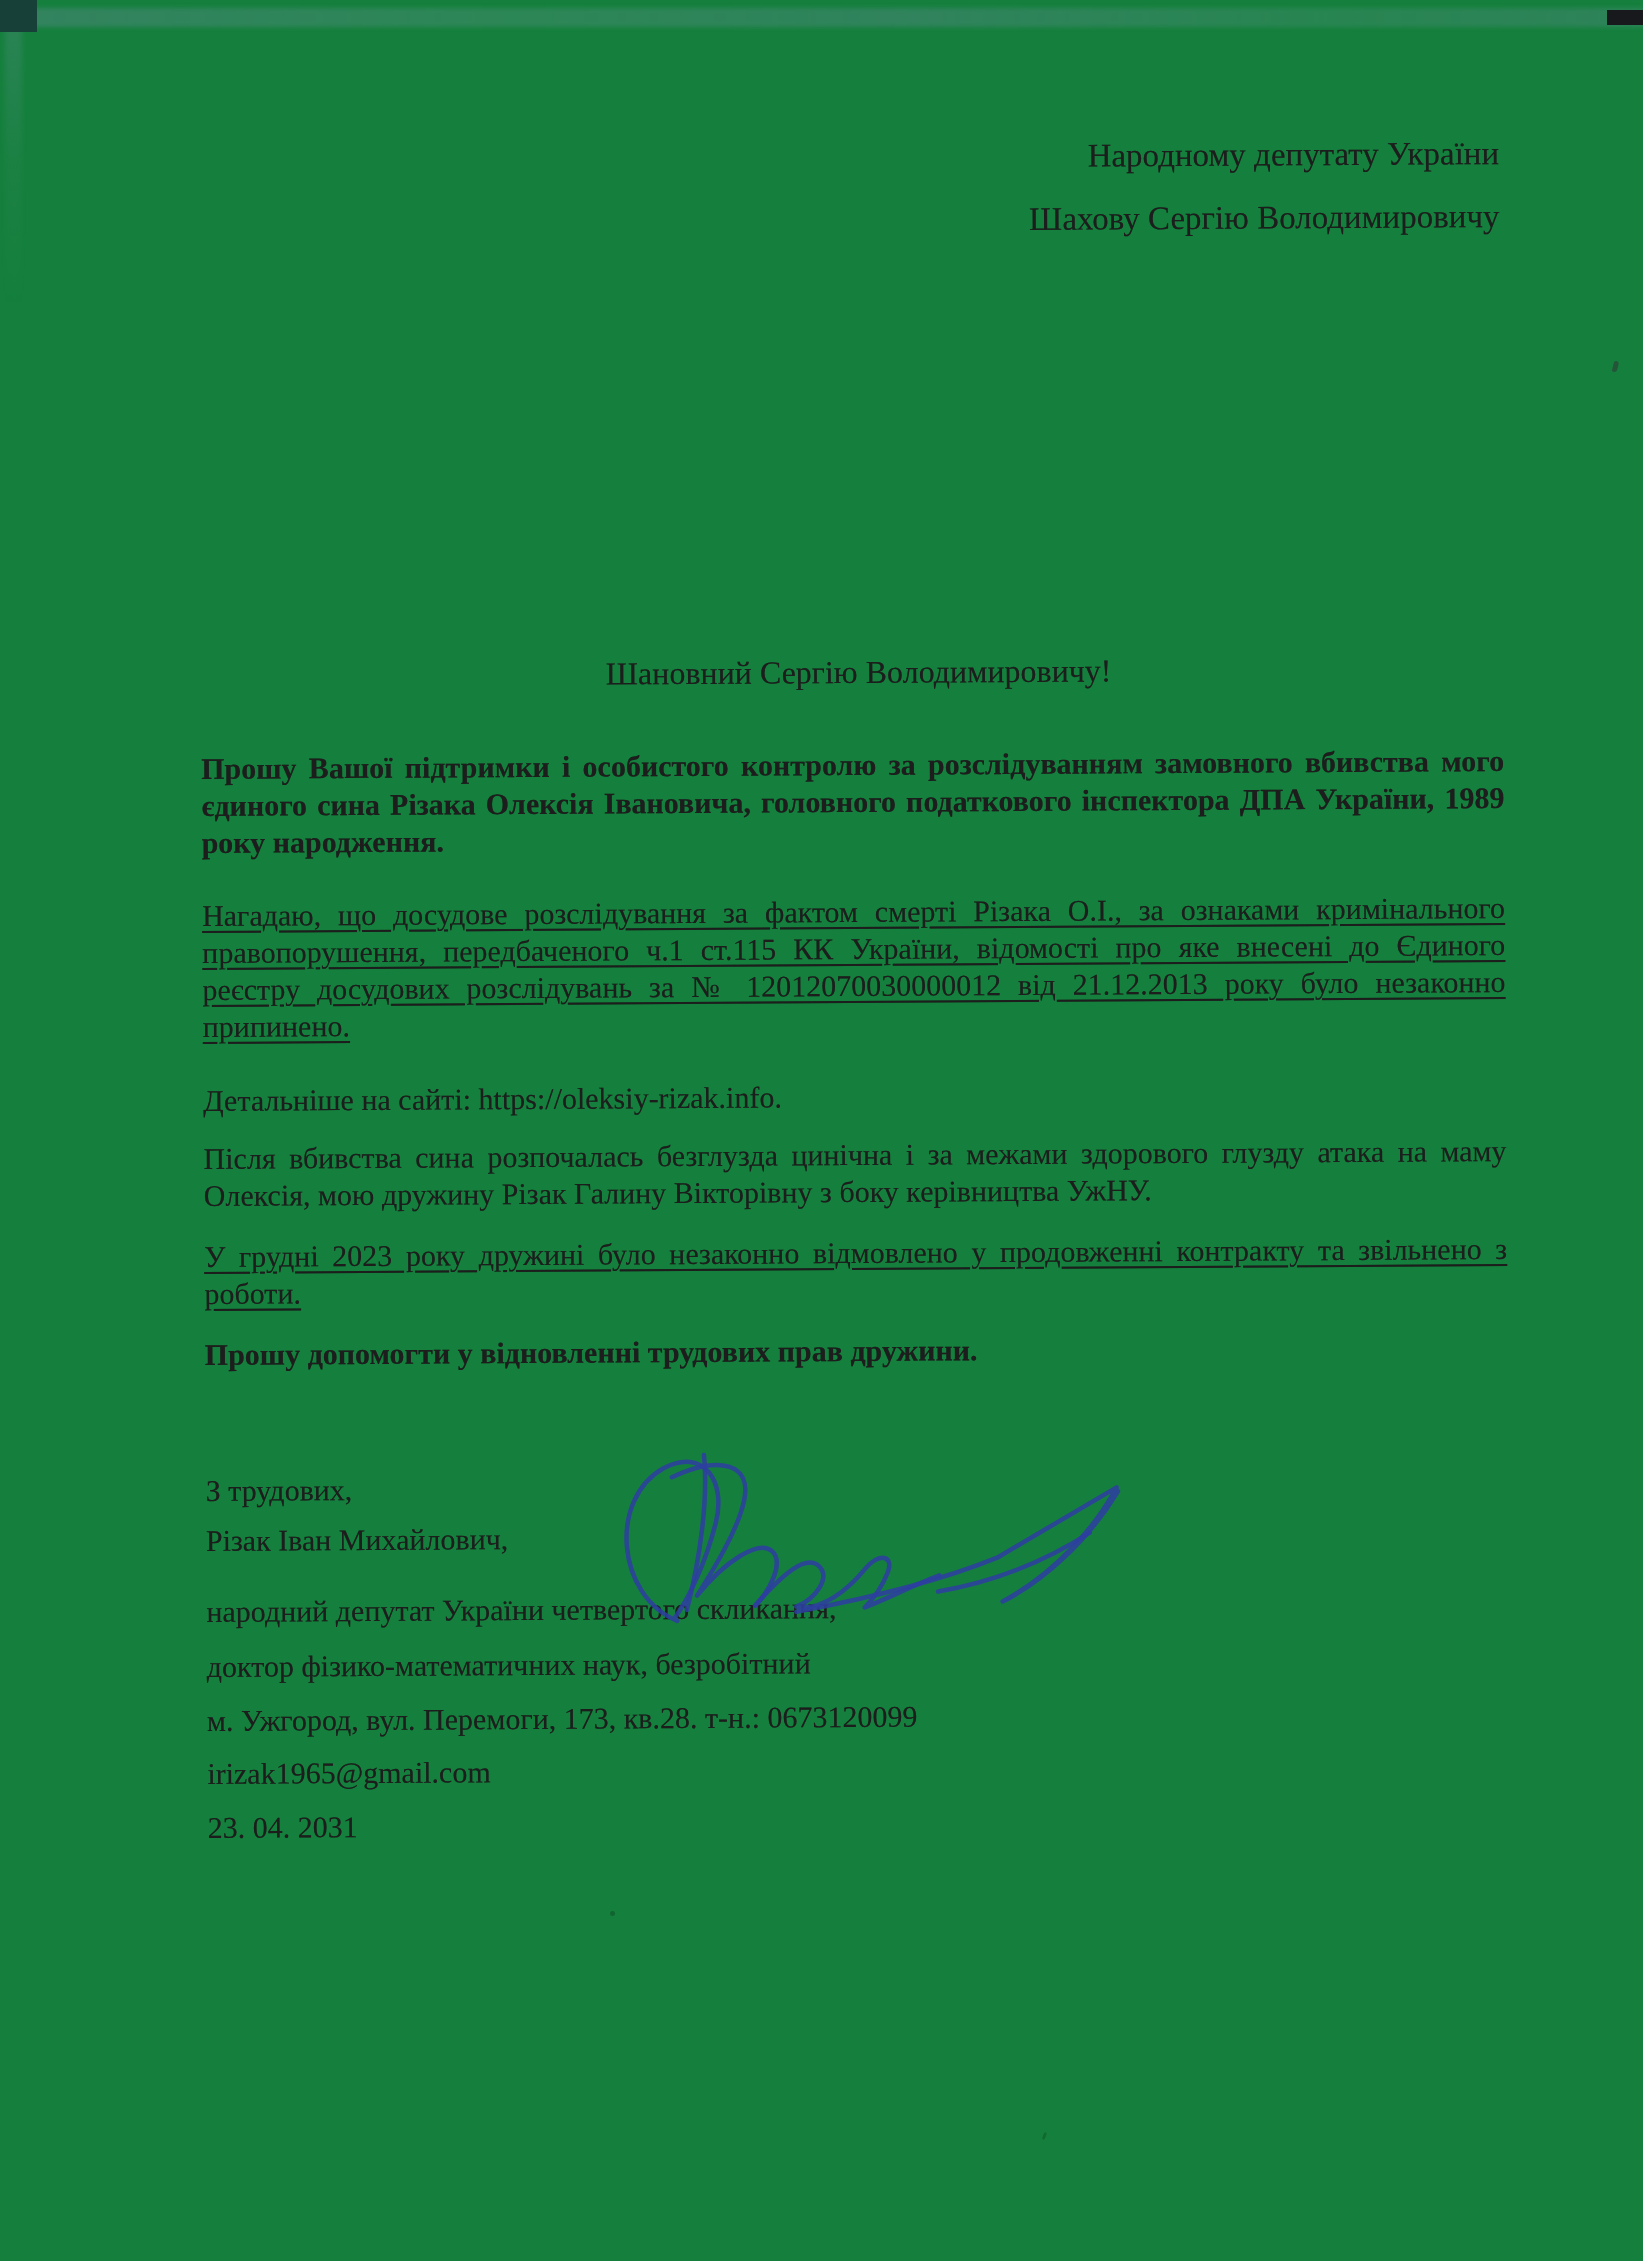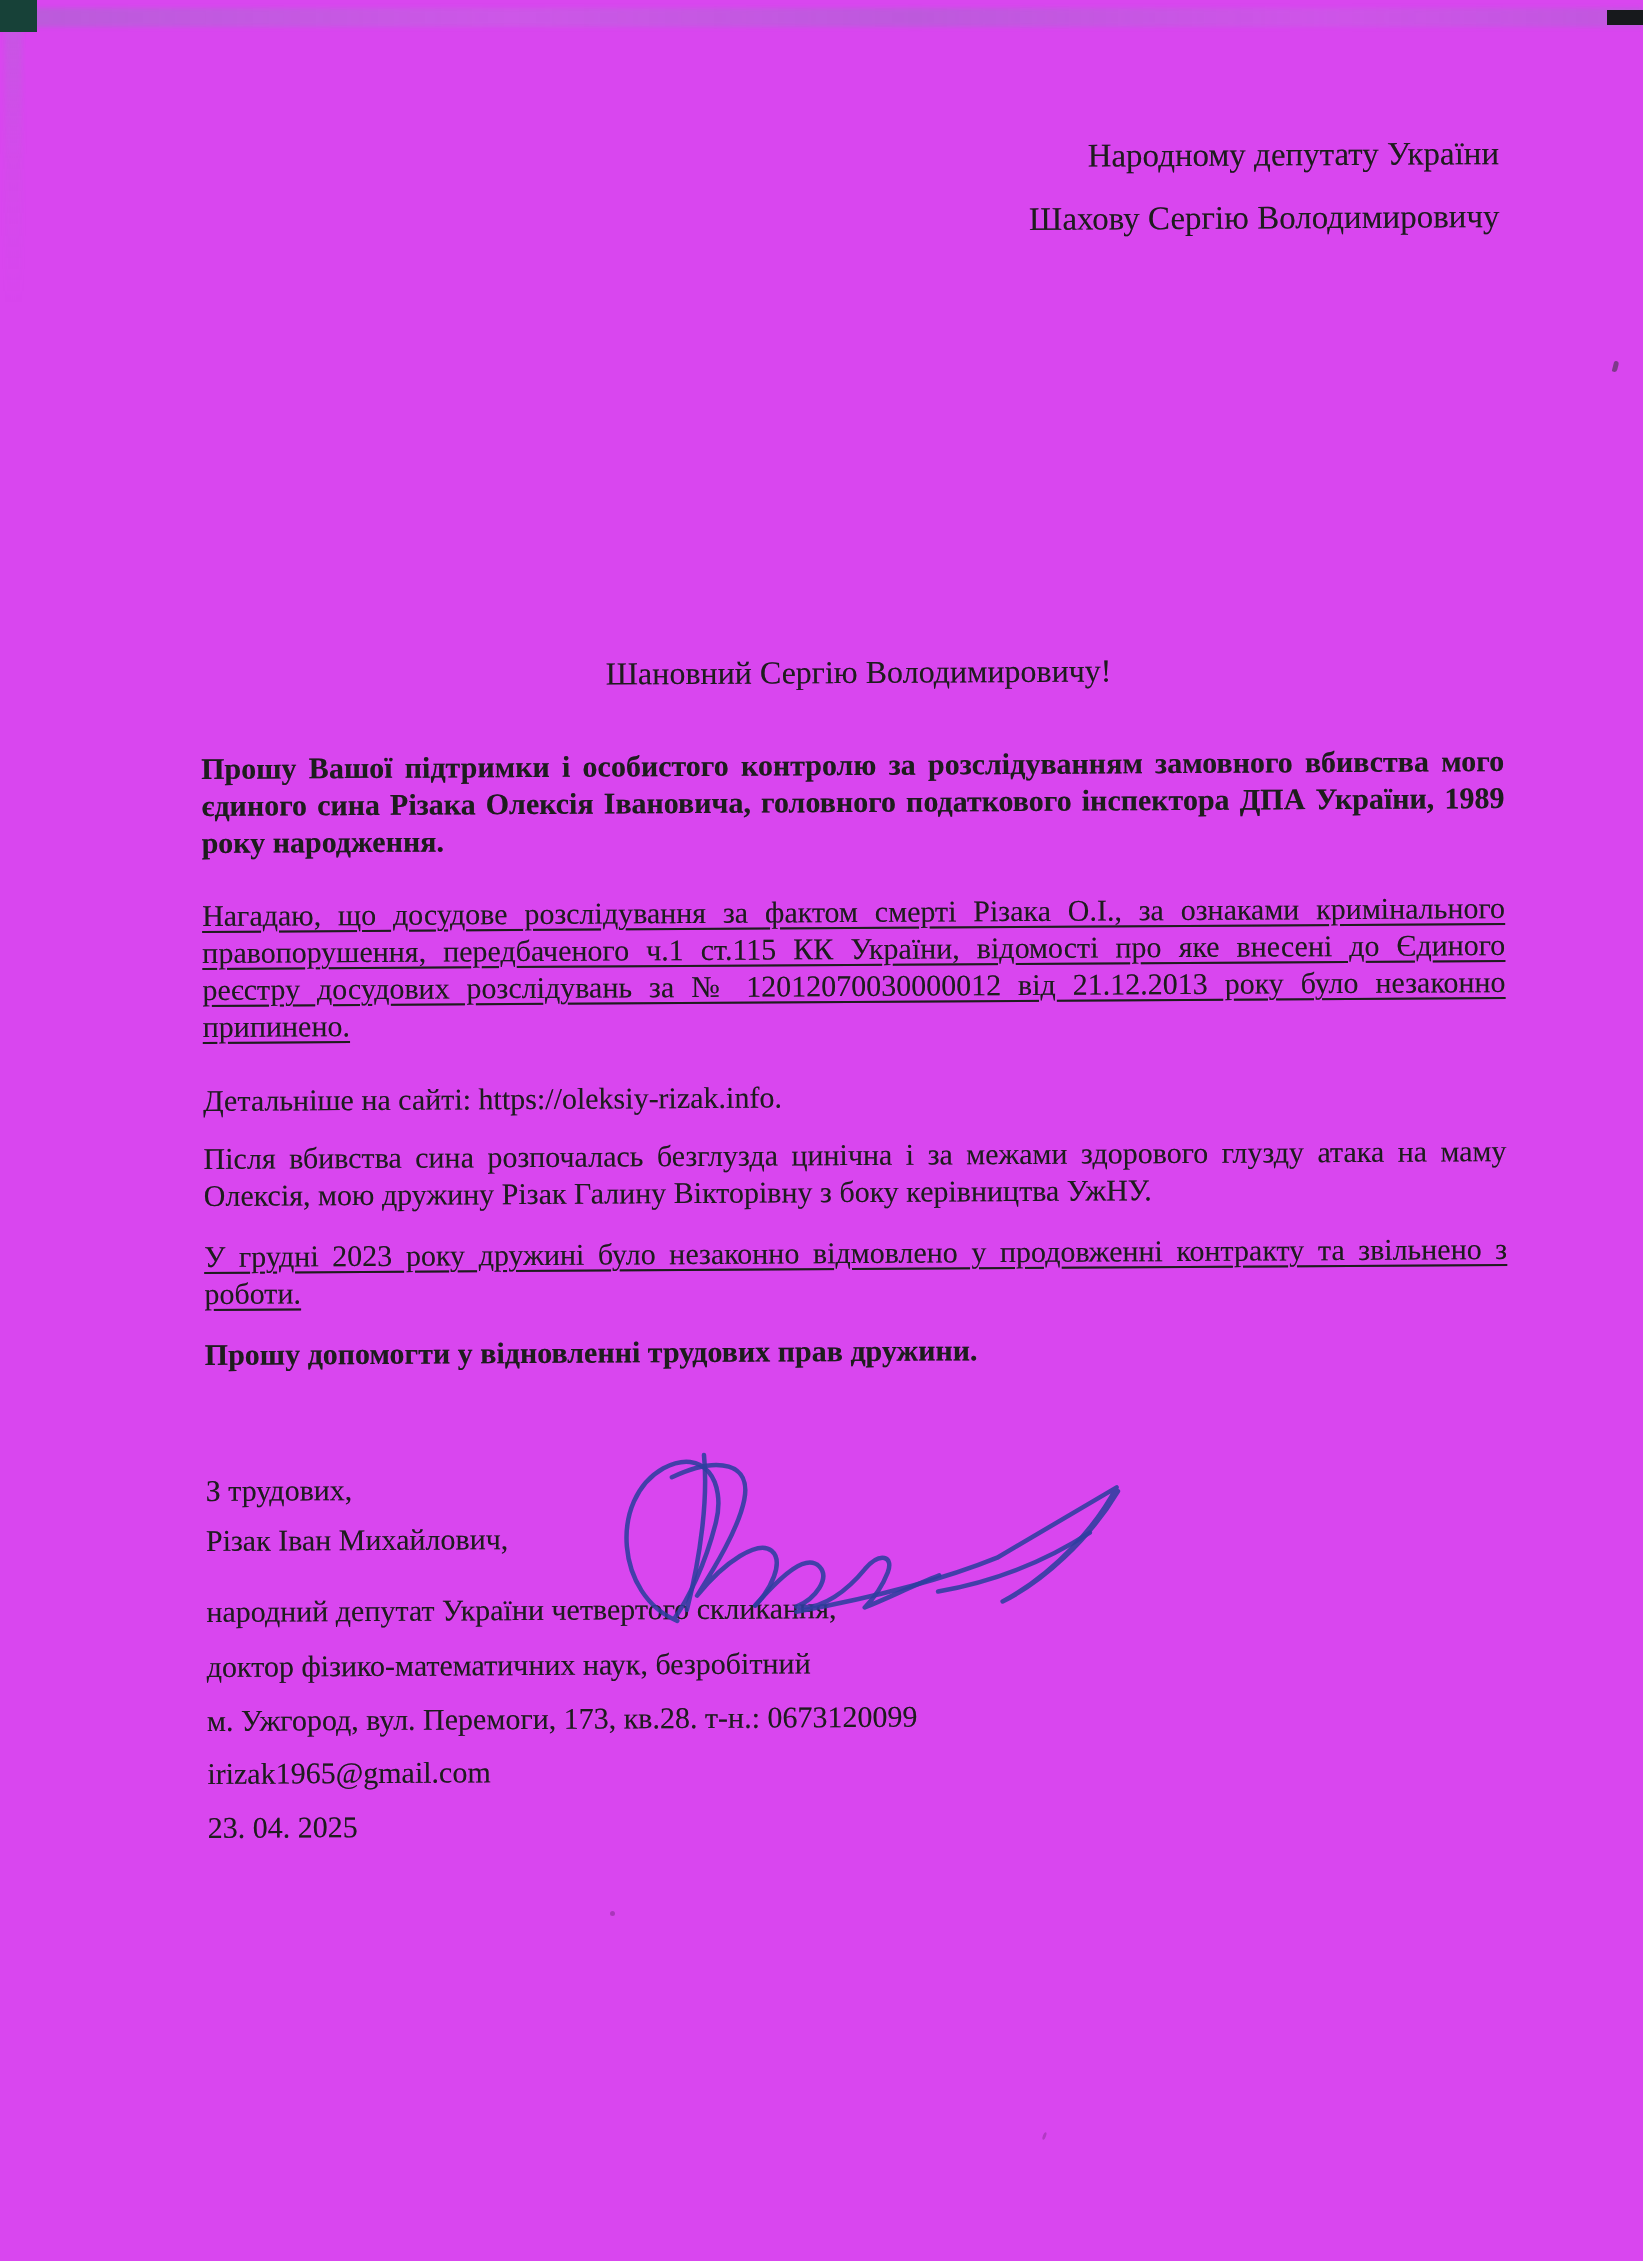--- a/index.html
+++ b/index.html
@@ -1,21 +1,21 @@
 <!DOCTYPE html>
 <html style="font-size:10.3px"><head>
 <meta charset="utf-8">
 <style>
   html, body { margin: 0; padding: 0; }
   body { background: #ffffff; }
   .page {
     position: relative;
     width: 1644px;
     height: 2261px;
-    background: #d946ef;
+    background: #15803d;
     overflow: hidden;
     font-family: "Liberation Serif", "DejaVu Serif", serif;
     color: #1d1d1d;
   }
   
   .top-band {
     position: absolute; left: 26px; right: 0; top: 7.7px; height: 19.3px;
     background:
       linear-gradient(90deg, rgba(120,140,175,0.30), rgba(150,165,200,0.18) 30%, rgba(120,140,175,0.28) 55%, rgba(150,165,200,0.15) 80%, rgba(120,140,175,0.25));
     filter: blur(1.9px);
@@ -119,21 +119,21 @@
     <p class="para p4">Після вбивства сина розпочалась безглузда цинічна і за межами здорового глузду атака на маму Олексія, мою дружину Різак Галину Вікторівну з боку керівництва УжНУ.</p>
     <p class="para underline p5">У грудні 2023 року дружині було незаконно відмовлено у продовженні контракту та звільнено з роботи.</p>
     <p class="para bold p6">Прошу допомогти у відновленні трудових прав дружини.</p>
 
     <div class="sig-line sl1">З трудових,</div>
     <div class="sig-line sl2">Різак Іван Михайлович,</div>
     <div class="sig-line sl3">народний депутат України четвертого скликання,</div>
     <div class="sig-line sl4">доктор фізико-математичних наук, безробітний</div>
     <div class="sig-line sl5">м. Ужгород, вул. Перемоги, 173, кв.28. т-н.: 0673120099</div>
     <div class="sig-line sl6">irizak1965@gmail.com</div>
-    <div class="sig-line sl7">23. 04. 2025</div>
+    <div class="sig-line sl7">23. 04. 2031</div>
 
     <svg class="signature" viewBox="0 0 900 310" xmlns="http://www.w3.org/2000/svg">
       <path d="M 155 285 C 60 245, 50 95, 135 48 C 198 15, 232 70, 216 132 C 199 198, 172 252, 150 282"></path>
       <path d="M 198 28 C 204 95, 192 185, 170 268"></path>
       <path d="M 148 62 C 222 28, 272 42, 260 98 C 251 142, 214 202, 186 246 C 230 192, 282 160, 302 177 C 322 194, 300 238, 276 262"></path>
       <path d="M 276 262 C 320 212, 356 182, 376 202 C 393 220, 370 252, 340 264 C 380 272, 422 236, 447 206 C 470 180, 492 186, 482 212 C 472 237, 456 256, 446 266 C 482 252, 522 232, 562 217"></path>
       <path d="M 340 272 C 452 252, 562 226, 652 190 L 838 82 C 806 142, 742 214, 660 258 C 722 228, 794 164, 840 88"></path>
       <path d="M 560 242 C 642 228, 724 198, 796 152"></path>
     </svg>
 

